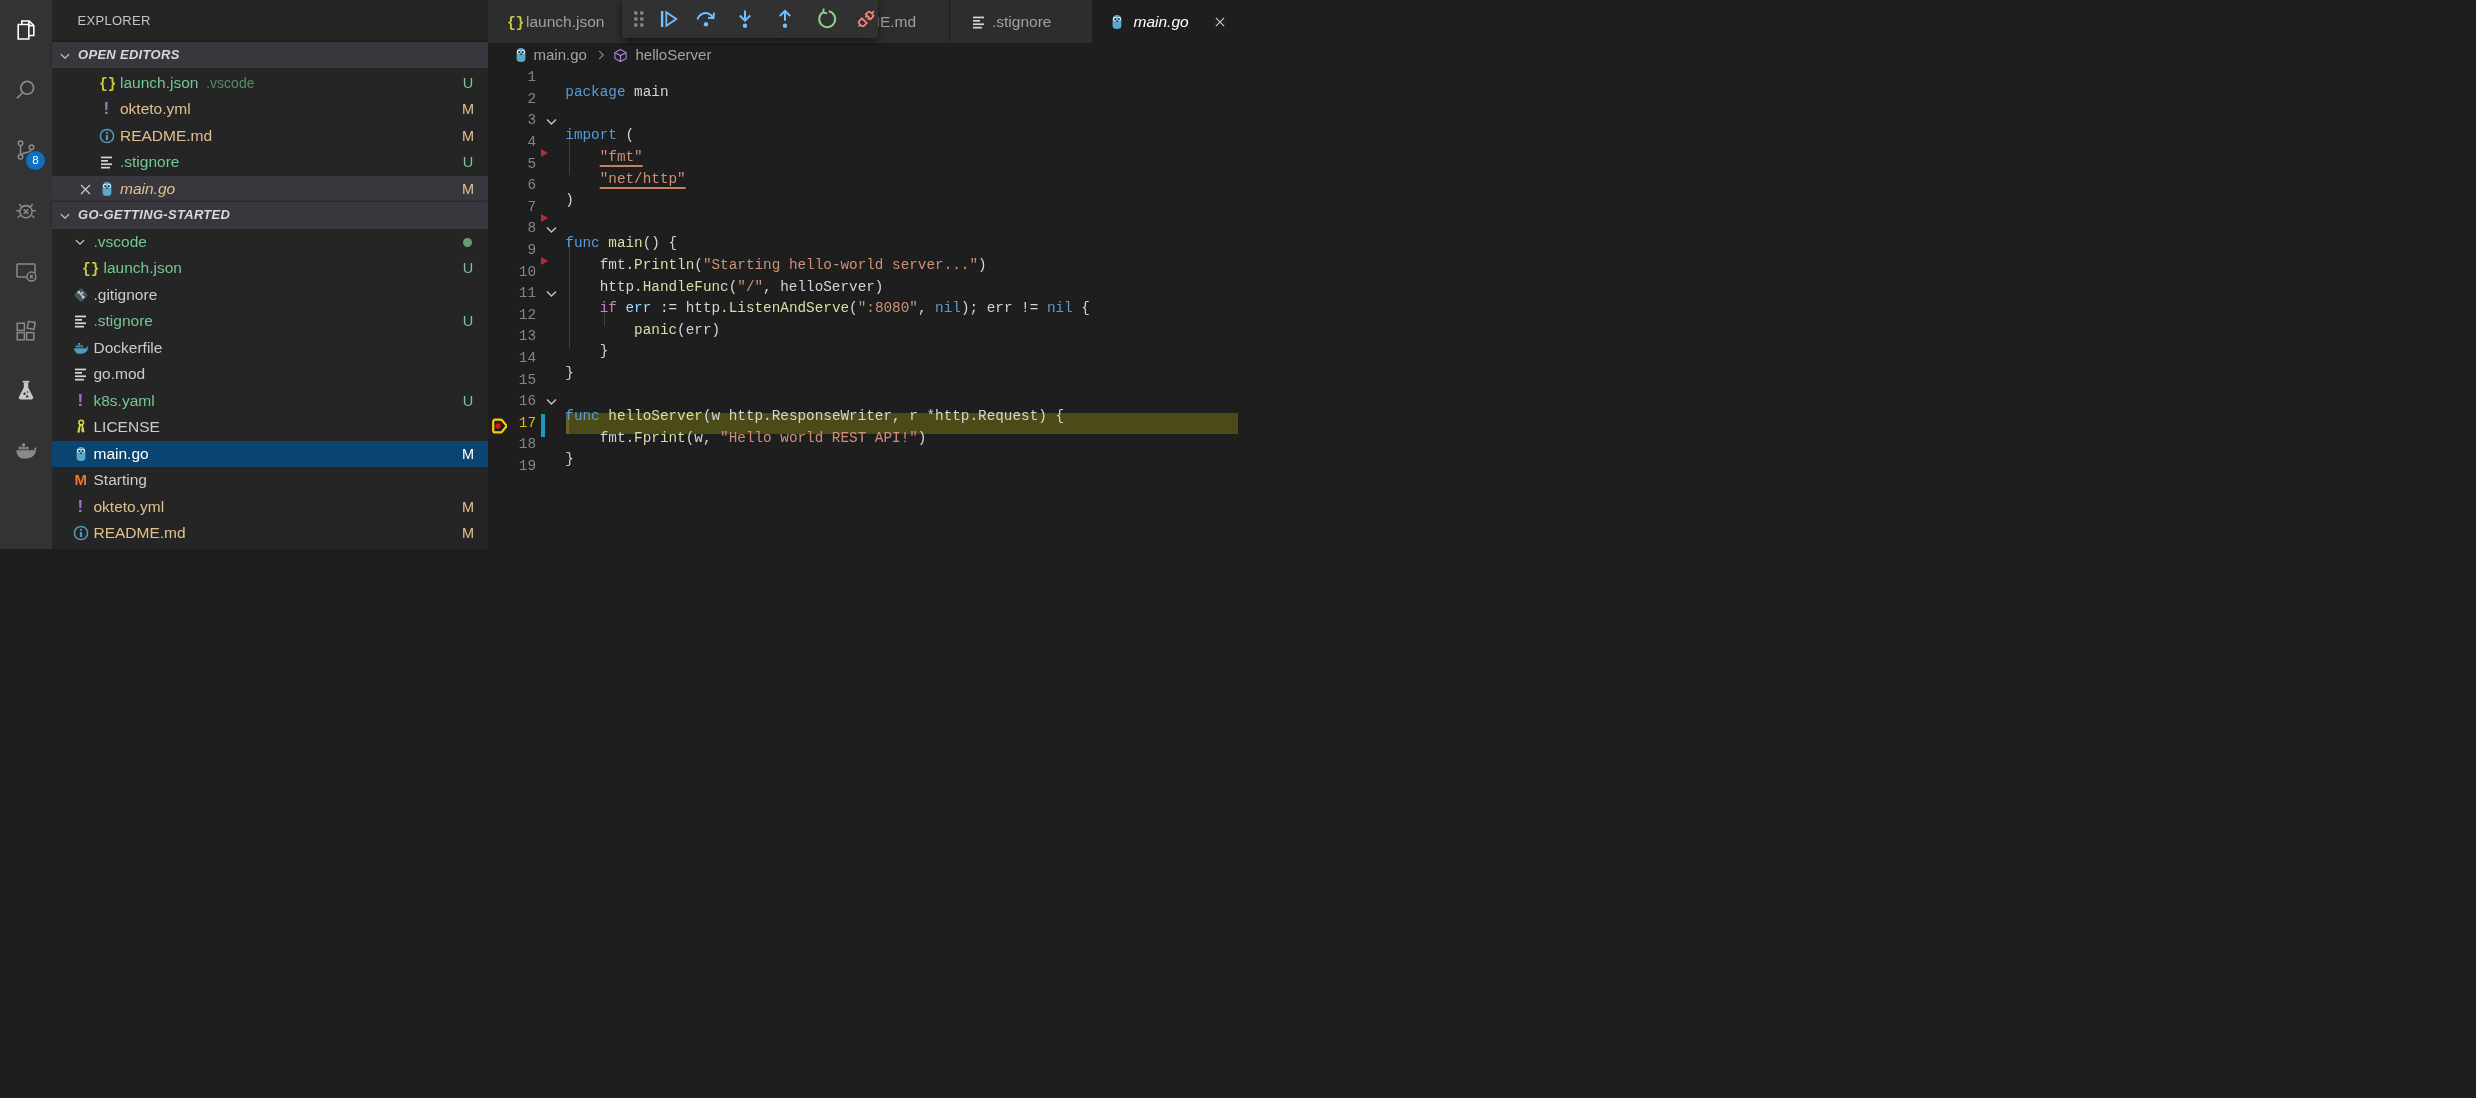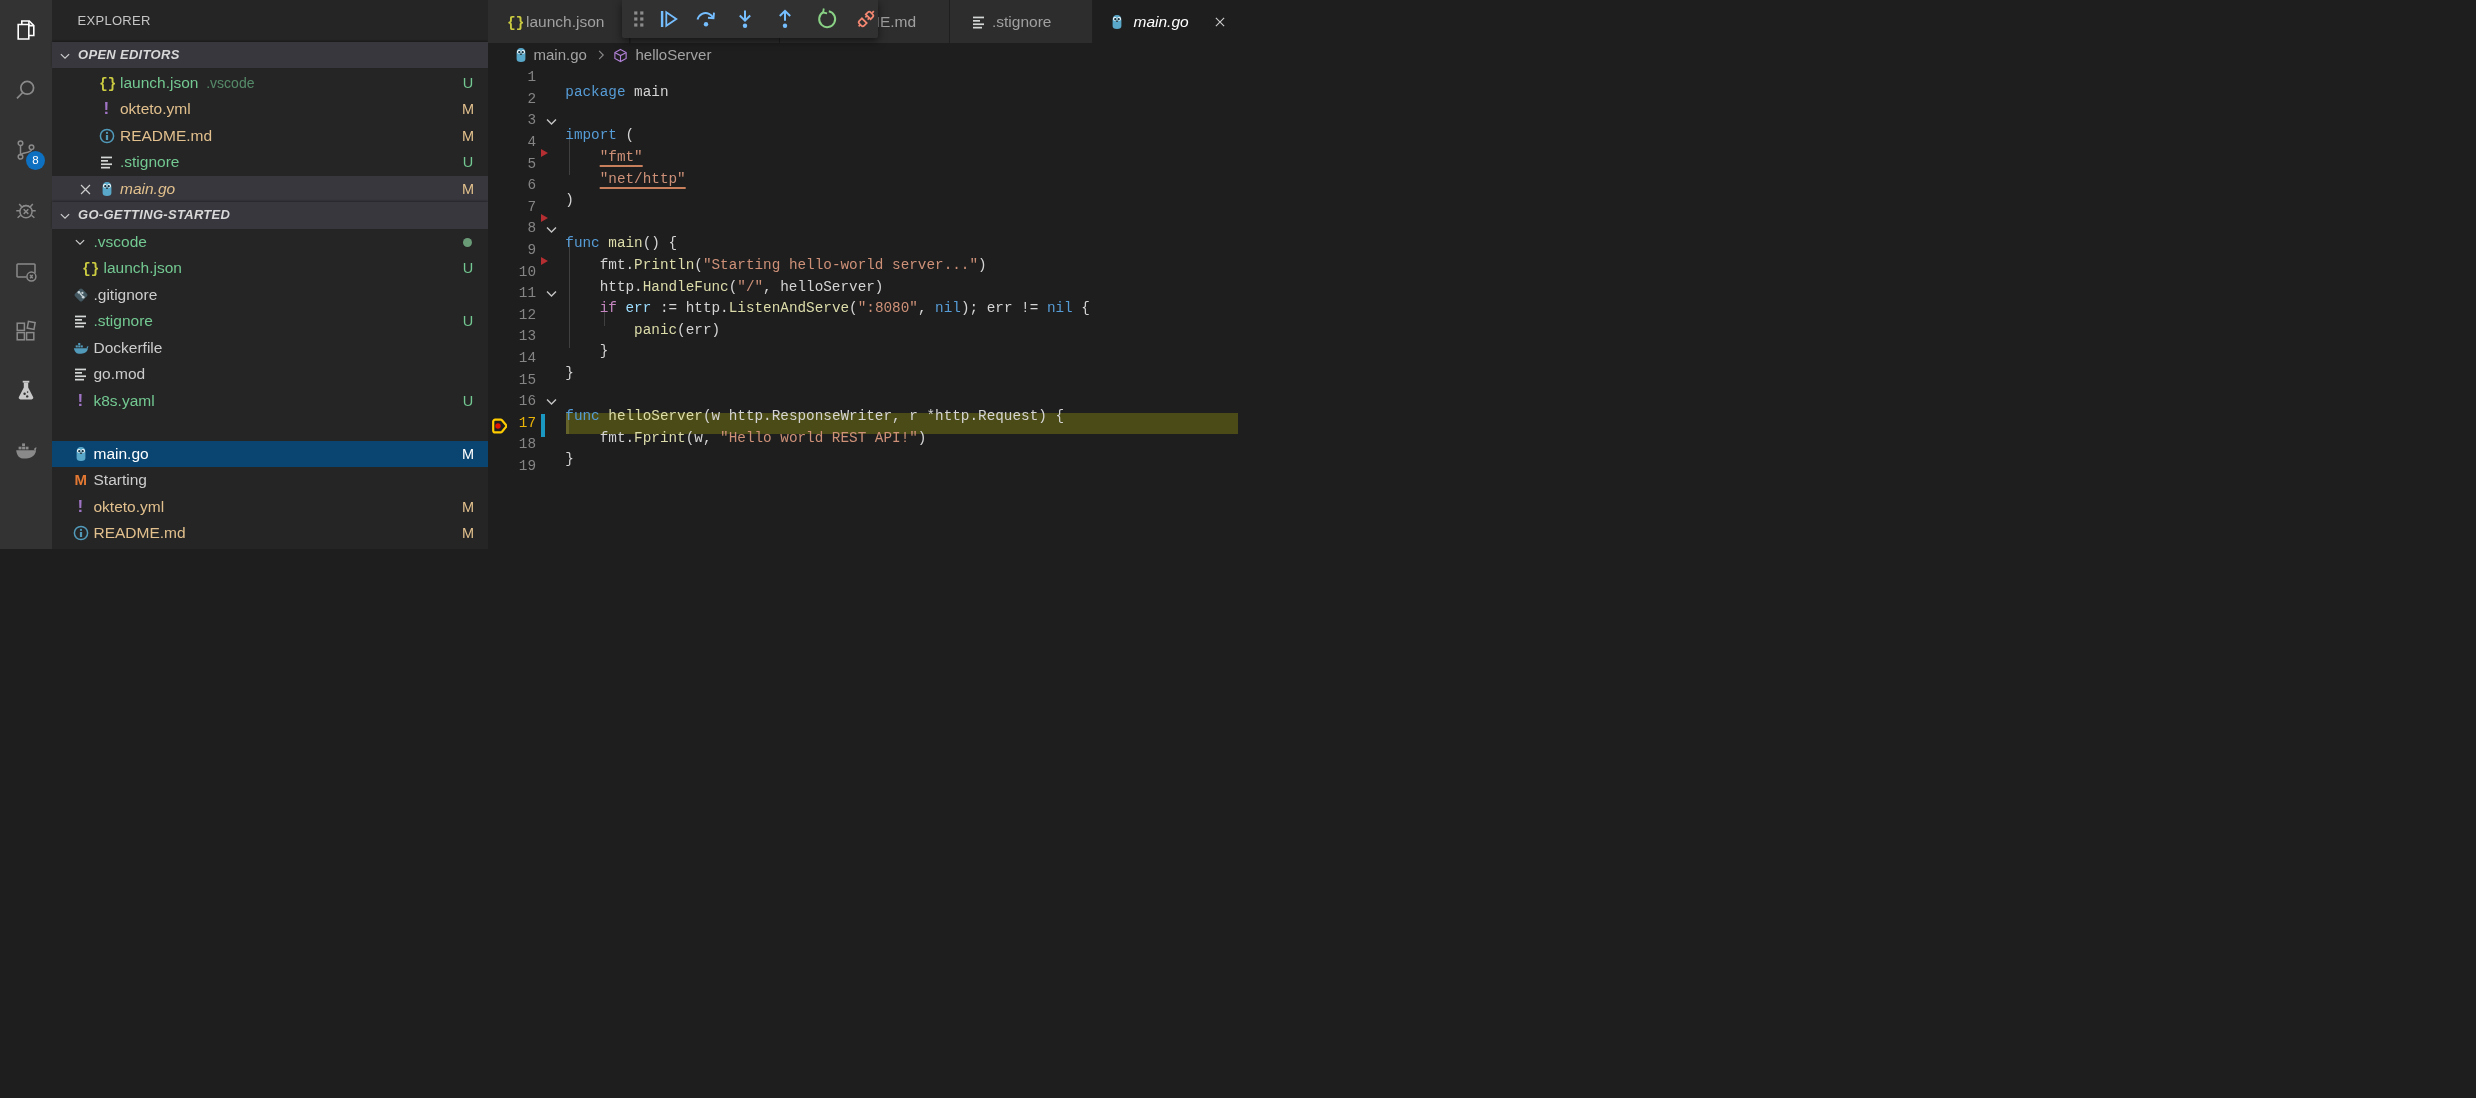--- a/index.html
+++ b/index.html
@@ -235,20 +235,28 @@
           <rect x="5.2" y="3" width="2.1" height="2"></rect>
         </svg>
     <span class="lbl" style="left:42px">Dockerfile</span>
   </div>
   <div class="row" style="top:387.5px">
     <svg class="icon" style="left:21px" viewBox="0 0 16 16">
           <text x="4.5" y="13" font-family="Liberation Sans" font-size="17" font-weight="bold" fill="#a074c4">!</text>
         </svg>
     <span class="lbl grn" style="left:42px">k8s.yaml</span>
     <div class="badge bu" style="left:396.5px">U</div>
+  </div>
+  <div class="row" style="top:414px">
+    <svg class="icon" style="left:21px" viewBox="0 0 16 16" fill="none" stroke="#d6d63f">
+          <circle cx="8.2" cy="3.6" r="2.3" stroke-width="1.6"></circle>
+          <path d="M7.3 5.7 C6.2 8.5 5.6 11 5.2 13.6 M5.2 10.5 h1.9 M5 12.6 h1.8" stroke-width="1.9"></path>
+          <path d="M9 5.7 c0.8 2.6 1.3 5 1.5 7.6 M10 10.3 h-1.8 M10.3 12.4 h-1.7" stroke-width="1.9"></path>
+        </svg>
+    <span class="lbl" style="left:42px">LICENSE</span>
   </div>
   <div class="row" style="top:440.5px; background:#0a4571; color:#ffffff;">
     <svg class="icon gopher" style="left:21px" viewBox="0 0 16 16">
           <path fill="#5aa8c9" d="M3.6 6 C3.6 2.8 5.2 1 8 1 s4.4 1.8 4.4 5 v6 c0 2-1.4 3-4.4 3 s-4.4-1-4.4-3 z"></path>
           <circle cx="5.9" cy="4.8" r="1.9" fill="#fdfdfd"></circle>
           <circle cx="10.1" cy="4.8" r="1.9" fill="#fdfdfd"></circle>
           <circle cx="6.3" cy="5.2" r="1.15" fill="#10303f"></circle>
           <circle cx="9.7" cy="5.2" r="1.15" fill="#10303f"></circle>
           <ellipse cx="8" cy="7.3" rx="1" ry="0.7" fill="#2c2c2c"></ellipse>
         </svg>

